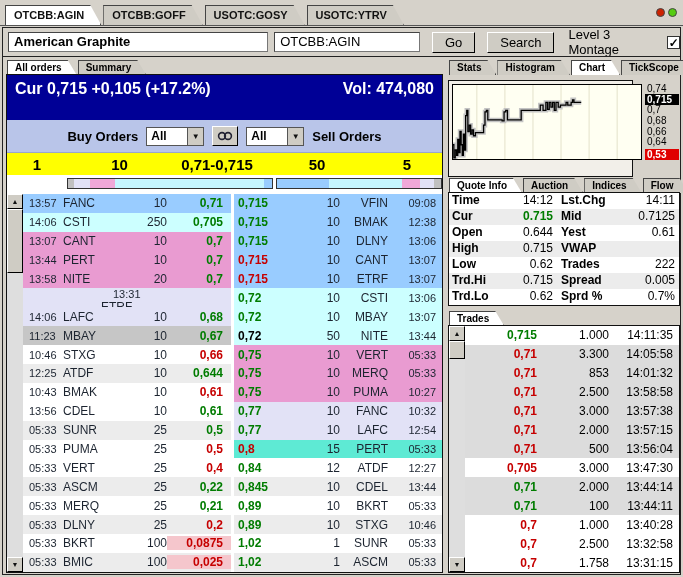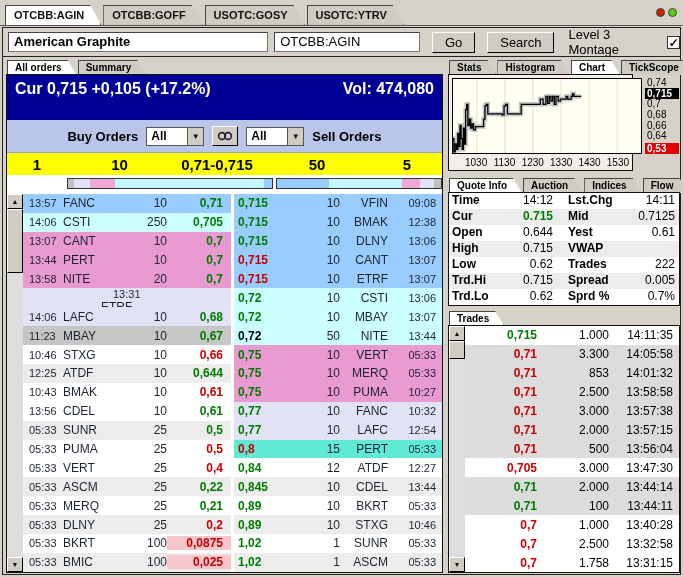--- a/index.html
+++ b/index.html
@@ -60,35 +60,35 @@
   .c-bprice { flex:1; text-align:right; padding-right:8px; font-weight:bold; }
   .c-aprice { width:58px; padding-left:4px; font-weight:bold; }
   .c-asize { width:48px; text-align:right; }
   .c-amm { width:52px; text-align:right; padding-right:4px;}
   .c-atime { flex:1; text-align:right; padding-right:6px; font-size:11px; }
   .up { color:#007c00; } .down { color:#c60000; } .flat { color:#000; }
   .hl { background:#f5c6cc; }
 
   
   #chart-tabs { left:446px; top:2px; }
-  #chart-box { position:absolute; left:445px; top:17px; width:185px; height:97px; border:1px solid #111; background:#f2efe9; }
+  #chart-box { position:absolute; left:445px; top:23px; width:185px; height:97px; border:1px solid #111; background:#f2efe9; }
   #plot { position:absolute; left:3px; top:3px; width:190px; height:76px; background:#fffff2; border:1px solid #000; }
   #ylabels { position:absolute; left:196px; top:0px; width:36px; height:80px; font-size:10px; }
   .ylab { position:absolute; left:2px; }
   .ybadge { position:absolute; left:0px; width:34px; font-size:10px; font-weight:bold; padding-left:2px; }
   #xlabels { position:absolute; left:3px; top:82px; width:190px; height:12px; font-size:10px; }
   .xlab { position:absolute; transform:translateX(-50%); }
 
   #quote-tabs { left:446px; top:120px; }
   #quote-box { position:absolute; left:445px; top:135px; width:232px; height:114px; border:1px solid #111; background:#fff; font-size:12px; }
   .qrow { height:16px; display:flex; align-items:flex-start; }
   .qrow:nth-child(even) { background:#ececec; }
   .q-l1 { width:48px; padding-left:3px; font-weight:bold; }
   .q-v1 { width:56px; text-align:right; }
-  .q-l2 { width:58px; padding-left:8px; font-weight:bold;margin-left:7px; }
+  .q-l2 { width:58px; padding-left:8px; font-weight:bold; }
   .q-v2 { flex:1; text-align:right; padding-right:4px; }
   .q-green { color:#007c00; font-weight:bold; }
 
   #trades-tab { left:446px; top:253px; }
   #trades-box { position:absolute; left:445px; top:268px; width:232px; height:248px; border:1px solid #111; background:#fff; display:flex; }
   #trows { flex:1; display:flex; flex-direction:column; }
   .trow { height:19.1px; display:flex; align-items:center; font-size:12px; }
   .t-price { width:72px; text-align:right; font-weight:bold; }
   .t-size { width:72px; text-align:right; }
   .t-time { flex:1; text-align:right; padding-right:6px; }
@@ -502,28 +502,20 @@
     <div id="ylabels">
         <div class="ylab" style="top: 2.22857px;">0,74</div>
         <div class="ylab" style="top: 12.8px;">0,72</div>
         <div class="ylab" style="top: 23.3714px;">0,7</div>
         <div class="ylab" style="top: 33.9429px;">0,68</div>
         <div class="ylab" style="top: 44.5143px;">0,66</div>
         <div class="ylab" style="top: 55.0857px;">0,64</div>
         <div class="ybadge" style="top: 13.4429px; background: rgb(0, 0, 0); color: rgb(255, 255, 255);">0,715</div>
         <div class="ybadge" style="top: 68px; background: rgb(224, 0, 0); color: rgb(255, 255, 255);">0,53</div>
       </div>
-    <div id="xlabels">
-        <div class="xlab" style="left: 24.1045px;">1030</div>
-        <div class="xlab" style="left: 52.4627px;">1130</div>
-        <div class="xlab" style="left: 80.8209px;">1230</div>
-        <div class="xlab" style="left: 109.179px;">1330</div>
-        <div class="xlab" style="left: 137.537px;">1430</div>
-        <div class="xlab" style="left: 165.896px;">1530</div>
-      </div>
   </div>
 
   <div class="paneltabs" id="quote-tabs">
       <div class="ptab active">Quote Info</div>
       <div class="ptab">Auction</div>
       <div class="ptab">Indices</div>
       <div class="ptab">Flow</div>
     </div>
   <div id="quote-box">
       <div class="qrow">

